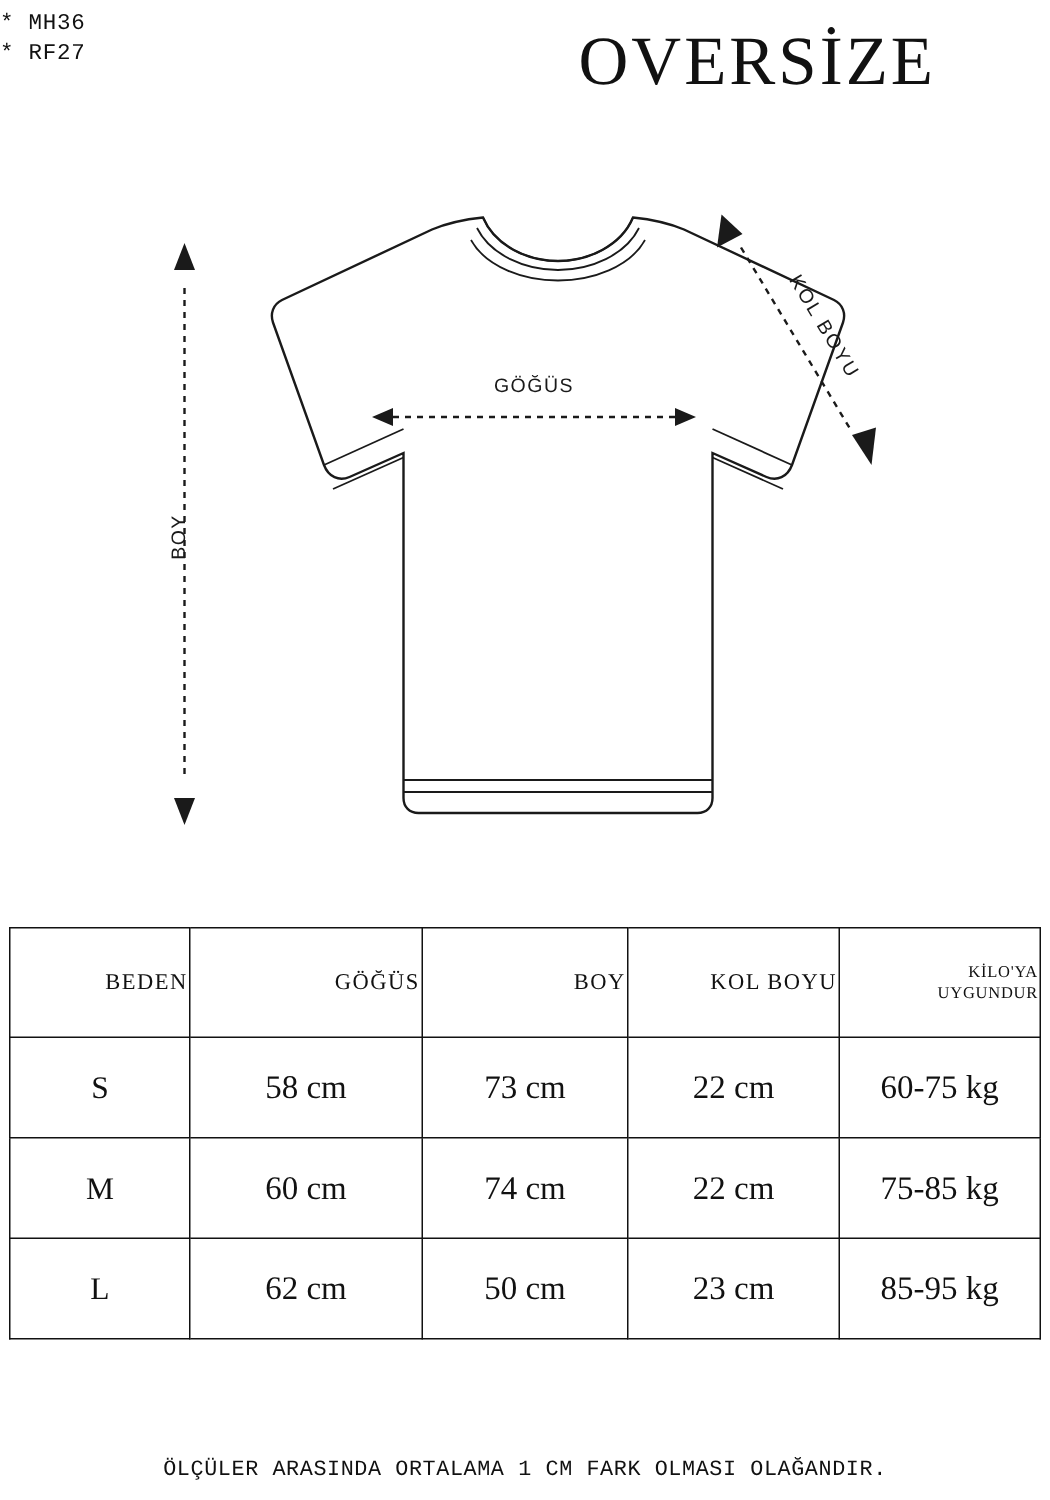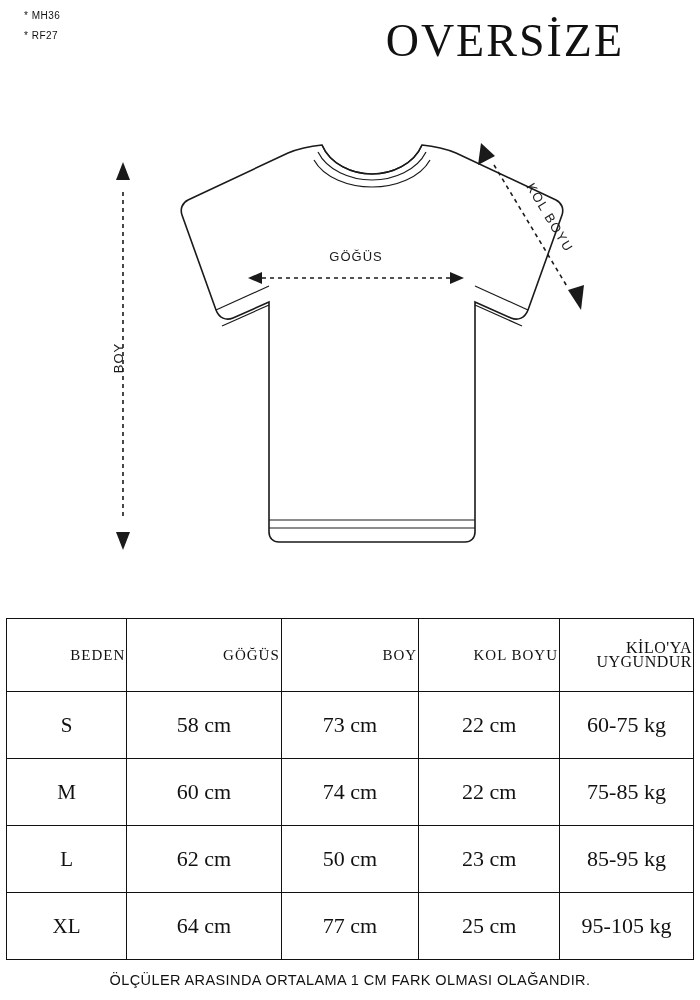--- a/index.html
+++ b/index.html
@@ -13,23 +13,23 @@
     position: relative;
     font-family: "Liberation Serif", serif;
     color: #111111;
     overflow: hidden;
   }
 
   
   #codes {
     position: absolute;
     top: 6px;
-    left: 24px;
-    font-family: Liberation Sans, sans-serif;
-    font-size: 10px;
+    left: 0;
+    font-family: Liberation Mono, monospace;
+    font-size: 15px;
     line-height: 20px;
     letter-spacing: .5px;
   }
   #title {
     position: absolute;
     top: 14px;
     left: 0;
     width: 624px;
     text-align: right;
     font-family: "Liberation Serif", serif;
@@ -63,21 +63,21 @@
     font-family: "Liberation Serif", serif;
     font-weight: 400;
   }
   #size-table thead th {
     height: 70px;
     font-size: 15px;
     letter-spacing: 1px;
     text-align: right;
   }
   #size-table thead th.small {
-    font-size: 16px;
+    font-size: 11px;
     letter-spacing: .5px;
     line-height: 14px;
   }
   #size-table tbody td {
     height: 64px;
     font-size: 22px;
   }
   #size-table tbody td.beden {
     font-size: 21px;
   }
@@ -87,21 +87,21 @@
   col.c3 { width: 20.5%; }
   col.c4 { width: 19.5%; }
 
   
   #footnote {
     position: absolute;
     bottom: 12px;
     left: 0;
     width: 700px;
     text-align: center;
-    font-family: Liberation Sans, sans-serif;
+    font-family: Liberation Mono, monospace;
     font-size: 14.5px;
     letter-spacing: .4px;
   }
 </style>
 </head>
 <body>
 
 <div id="codes">
   <div>* MH36</div>
   <div>* RF27</div>
@@ -232,23 +232,16 @@
       <td>22 cm</td>
       <td>75-85 kg</td>
     </tr>
     <tr>
       <td class="beden">L</td>
       <td>62 cm</td>
       <td>50 cm</td>
       <td>23 cm</td>
       <td>85-95 kg</td>
     </tr>
-    <tr>
-      <td class="beden">XL</td>
-      <td>64 cm</td>
-      <td>77 cm</td>
-      <td>25 cm</td>
-      <td>95-105 kg</td>
-    </tr>
   </tbody>
 </table>
 
 <div id="footnote">ÖLÇÜLER ARASINDA ORTALAMA 1 CM FARK OLMASI OLAĞANDIR.</div>
 
 </body></html>

